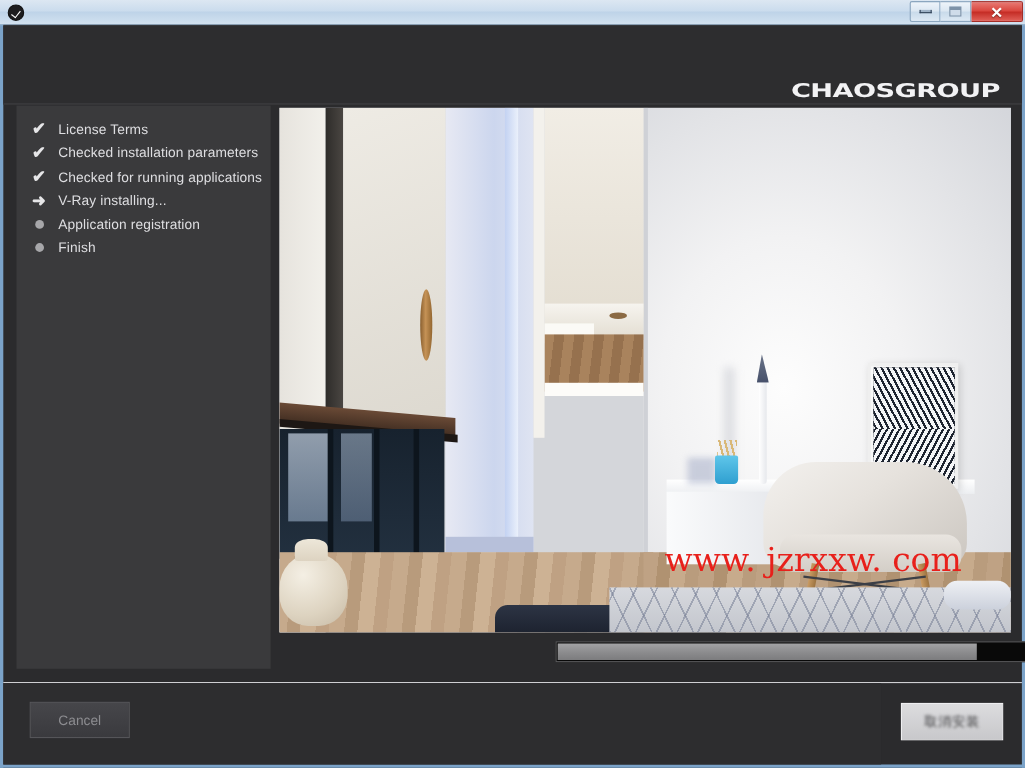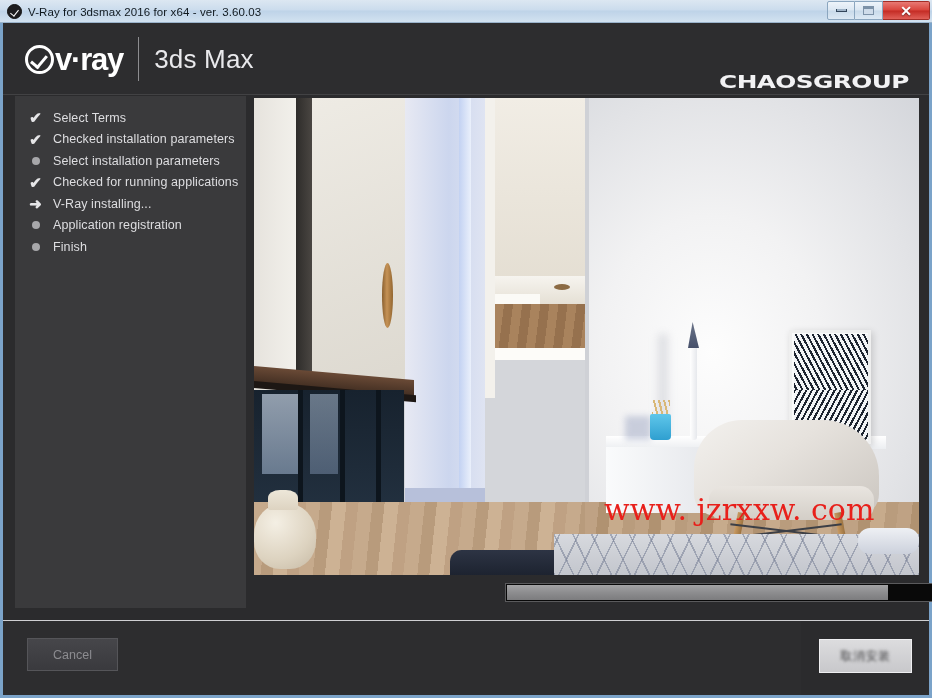--- a/index.html
+++ b/index.html
@@ -435,71 +435,56 @@
   <div class="bg-strip" style="left:840px;width:70px;"></div>
   <div class="bg-strip" style="left:620px;width:54px;"></div>
   <div class="bg-strip" style="left:745px;width:58px;"></div>
 </div>
 
 <div id="window">
 
   <div id="titlebar">
     <div id="titlebar-left">
       <div id="app-icon"></div>
-      <div id="title-text">V-Ray for 3dsmax 2016 for x64 - ver. 3.60.03</div>
     </div>
     <div id="wincontrols">
       <div class="wb">
         <span class="glyph-min"></span>
       </div>
       <div class="wb">
         <span class="glyph-max"></span>
       </div>
       <div class="wb wb-close">
         <span class="glyph-close">✕</span>
       </div>
     </div>
   </div>
 
   <div id="header">
-    <div id="vray-logo">
-      <div id="vray-mark">
-        <div id="vray-circle"></div>
-        <div id="vray-word">v·ray</div>
-      </div>
-      <div id="logo-divider"></div>
-      <div id="product-name">3ds Max</div>
-    </div>
     <div id="chaos-logo">CHAOSGROUP</div>
   </div>
 
   <div id="body-area">
 
     <div id="sidebar">
 
       <div class="step">
         <span class="step-icon">
           <span class="ic-check">✔</span>
         </span>
-        <span class="step-label">Select Terms</span>
+        <span class="step-label">License Terms</span>
       </div>
 
       <div class="step">
         <span class="step-icon">
           <span class="ic-check">✔</span>
         </span>
         <span class="step-label">Checked installation parameters</span>
       </div>
 
-      <div class="step">
-        <span class="step-icon">
-          <span class="ic-dot"></span>
-        </span>
-        <span class="step-label">Select installation parameters</span>
-      </div>
 
 
       <div class="step">
         <span class="step-icon">
           <span class="ic-check">✔</span>
         </span>
         <span class="step-label">Checked for running applications</span>
       </div>
 
       <div class="step">

